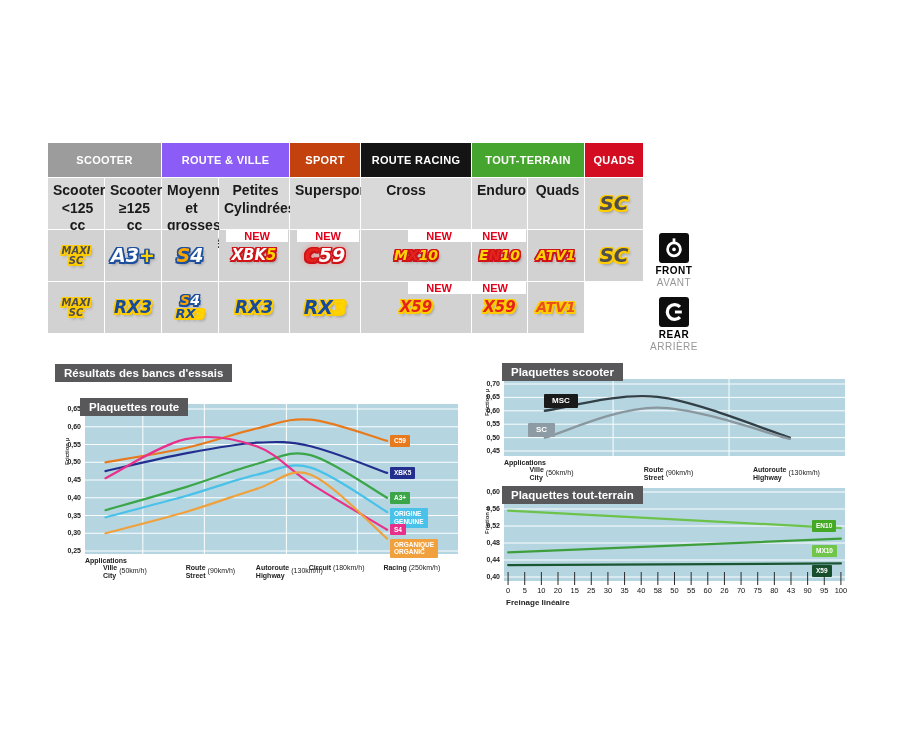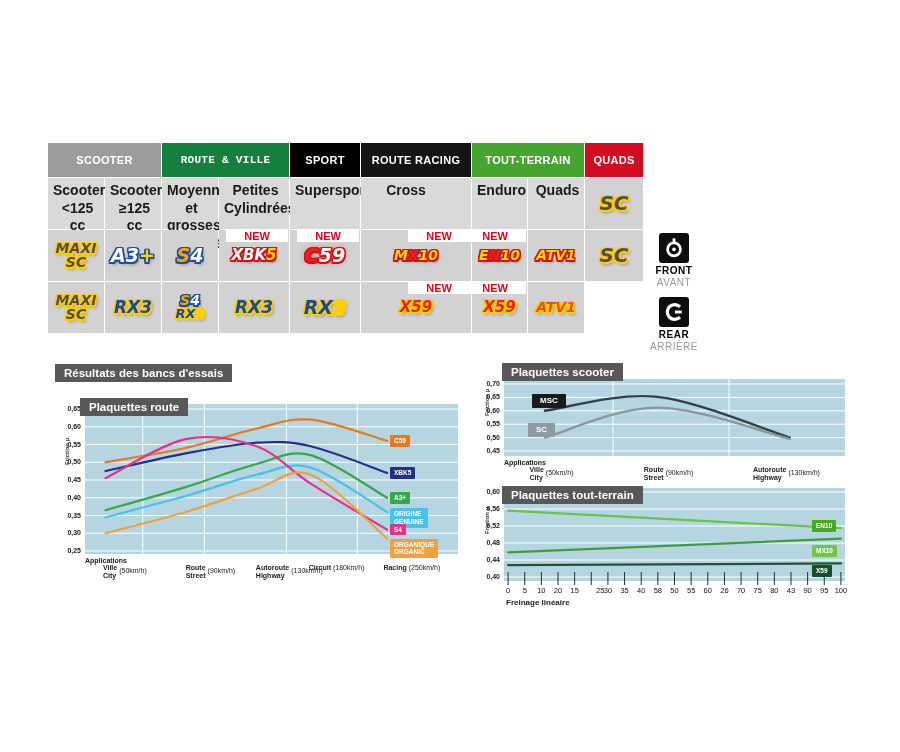--- a/index.html
+++ b/index.html
@@ -18,21 +18,21 @@
   .pcell{background:#d2d2d2;position:relative;display:flex;flex-direction:column;
          align-items:center;justify-content:center;gap:1px;}
   .new{position:absolute;top:0;right:1px;background:#fff;color:#e3001b;
        font-size:11px;font-weight:bold;padding:0 18px;line-height:12px;}
 
   
   .lg{font-weight:bold;font-style:italic;white-space:nowrap;line-height:.95;
       text-align:center;font-family:"DejaVu Sans",sans-serif;}
   .p-g{color:#4e4e50}.p-w{color:#fff}.p-y{color:#ffd400}.p-o{color:#f7a600}
   .p-b{color:#164a9e}.p-r{color:#e3231c}.p-rr{color:#e8501e}
-  .lg-sc{font-size:20px}.lg-maxisc{font-size:14px}.lg-a3p{font-size:19px}
+  .lg-sc{font-size:20px}.lg-maxisc{font-size:10px}.lg-a3p{font-size:19px}
   .lg-s4{font-size:19px}.lg-s4.sm{font-size:14px}.lg-xbk5{font-size:15px}
   .lg-c59{font-size:19px}.lg-mx10,.lg-en10{font-size:14px}.lg-atv1a{font-size:14px}
   .lg-rx3{font-size:17px}.lg-rx3.sm{font-size:13px}.lg-rx3.big{font-size:19px}
   .lg-x59{font-size:15px}.lg-atv1b{font-size:14px}
   .lg-sc,.lg-maxisc,.lg-rx3,.lg-x59,.lg-atv1b{text-shadow:
     -1.5px -1.5px 0 #fc0,1.5px -1.5px 0 #fc0,-1.5px 1.5px 0 #fc0,1.5px 1.5px 0 #fc0,
     -1.5px 0 0 #fc0,1.5px 0 0 #fc0,0 -1.5px 0 #fc0,0 1.5px 0 #fc0,2px 3px 3px rgba(0,0,0,.3);}
   .lg-a3p,.lg-s4{text-shadow:
     -1.5px -1.5px 0 #1d4f9e,1.5px -1.5px 0 #1d4f9e,-1.5px 1.5px 0 #1d4f9e,1.5px 1.5px 0 #1d4f9e,
     -1.5px 0 0 #1d4f9e,1.5px 0 0 #1d4f9e,0 -1.5px 0 #1d4f9e,0 1.5px 0 #1d4f9e,2px 3px 3px rgba(0,0,0,.3);}
@@ -73,22 +73,22 @@
         line-height:1.2;border-radius:1px;white-space:nowrap;z-index:4;}
   .slbl.leg{font-size:8px;padding:2px 8px;}
 </style>
 </head>
 <body>
 
 <div class="page">
 
   <div id="apptable">
       <div class="cat" style="background: rgb(156, 156, 156); grid-column: span 2;">SCOOTER</div>
-      <div class="cat" style="background: #15803d; grid-column: span 2; font-family: Liberation Mono, monospace;">ROUTE &amp; VILLE</div>
-      <div class="cat" style="background: #000000; grid-column: span 1;">SPORT</div>
+      <div class="cat" style="background: #8b5cf6; grid-column: span 2;">ROUTE &amp; VILLE</div>
+      <div class="cat" style="background: #c2410c; grid-column: span 1;">SPORT</div>
       <div class="cat" style="background: rgb(20, 20, 20); grid-column: span 1;">ROUTE RACING</div>
       <div class="cat" style="background: rgb(70, 165, 46); grid-column: span 2;">TOUT-TERRAIN</div>
       <div class="cat" style="background: rgb(212, 12, 34); grid-column: span 1;">QUADS</div>
       <div class="sub">
         <span>Scooters &lt;125 cc</span>
       </div>
       <div class="sub">
         <span>Scooters ≥125 cc</span>
       </div>
       <div class="sub">
@@ -287,21 +287,21 @@
         <div class="duo">Autoroute<br>Highway</div>
         <div class="spd" style="padding-top: 3px;">(130km/h)</div>
       </div>
       <div class="ytk" style="left: 10px; top: 22px;">0,70</div>
       <div class="ytk" style="left: 10px; top: 35.4px;">0,65</div>
       <div class="ytk" style="left: 10px; top: 48.8px;">0,60</div>
       <div class="ytk" style="left: 10px; top: 62.2px;">0,55</div>
       <div class="ytk" style="left: 10px; top: 75.6px;">0,50</div>
       <div class="ytk" style="left: 10px; top: 89px;">0,45</div>
       <div class="ylab" style="left: 16px; top: 58px;">Friction µ</div>
-      <div class="slbl leg" style="background: rgb(26, 26, 26); left: 64px; top: 36.42px;">MSC</div>
+      <div class="slbl leg" style="background: rgb(26, 26, 26); left: 76px; top: 36.42px;">MSC</div>
       <div class="slbl leg" style="background: rgb(141, 156, 164); left: 60px; top: 65.096px;">SC</div>
       <div class="ctitle" style="left: 34px; top: 5px;">Plaquettes scooter</div>
     </div>
   <div id="chart-tt" class="chart" style="left:468px;top:482px;width:430px;height:132px;">
       <div class="blue" style="left: 36px; top: 6px; width: 341px; height: 93px;"></div>
       <svg width="341" height="93" style="left: 36px; top: 6px;">
         <line x1="0" y1="4" x2="341" y2="4" stroke="#fff" stroke-width="1" opacity="0.95"></line>
         <line x1="0" y1="20.999999999999968" x2="341" y2="20.999999999999968" stroke="#fff" stroke-width="1" opacity="0.95"></line>
         <line x1="0" y1="37.999999999999986" x2="341" y2="37.999999999999986" stroke="#fff" stroke-width="1" opacity="0.95"></line>
         <line x1="0" y1="55" x2="341" y2="55" stroke="#fff" stroke-width="1" opacity="0.95"></line>
@@ -330,21 +330,21 @@
         <line x1="336.908" y1="84" x2="336.908" y2="97" stroke="#2b2b2b" stroke-width="1"></line>
         <path d="M4.1,22.7 L336.9,40.1" fill="none" stroke="#6cc24a" stroke-width="2.2" stroke-linecap="round"></path>
         <path d="M4.1,64.3 L336.9,50.7" fill="none" stroke="#3f9e3c" stroke-width="2.2" stroke-linecap="round"></path>
         <path d="M4.1,77.1 L336.9,75.4" fill="none" stroke="#1b5633" stroke-width="2.2" stroke-linecap="round"></path>
       </svg>
       <div class="ntk" style="left: 30.092px; top: 104px;">0</div>
       <div class="ntk" style="left: 46.7328px; top: 104px;">5</div>
       <div class="ntk" style="left: 63.3736px; top: 104px;">10</div>
       <div class="ntk" style="left: 80.0144px; top: 104px;">20</div>
       <div class="ntk" style="left: 96.6552px; top: 104px;">15</div>
-      <div class="ntk" style="left: 113.296px; top: 104px; margin-left: 9px;">25</div>
+      <div class="ntk" style="left: 113.296px; top: 104px;">25</div>
       <div class="ntk" style="left: 129.937px; top: 104px;">30</div>
       <div class="ntk" style="left: 146.578px; top: 104px;">35</div>
       <div class="ntk" style="left: 163.218px; top: 104px;">40</div>
       <div class="ntk" style="left: 179.859px; top: 104px;">58</div>
       <div class="ntk" style="left: 196.5px; top: 104px;">50</div>
       <div class="ntk" style="left: 213.141px; top: 104px;">55</div>
       <div class="ntk" style="left: 229.782px; top: 104px;">60</div>
       <div class="ntk" style="left: 246.422px; top: 104px;">26</div>
       <div class="ntk" style="left: 263.063px; top: 104px;">70</div>
       <div class="ntk" style="left: 279.704px; top: 104px;">75</div>

